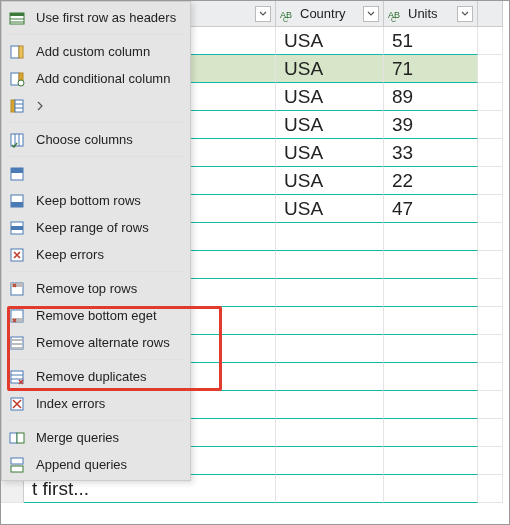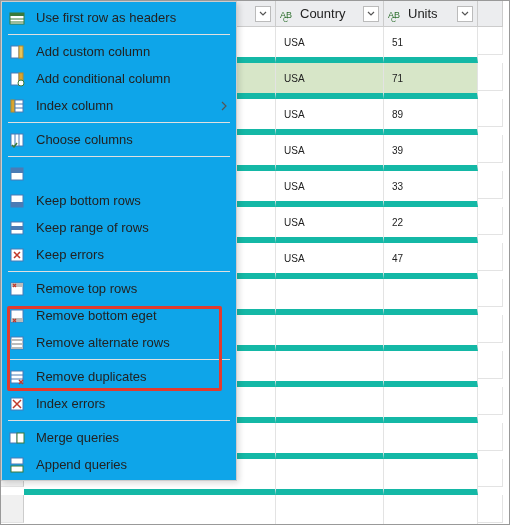--- a/index.html
+++ b/index.html
@@ -38,45 +38,45 @@
   .hdr-label { flex: 1; white-space: nowrap; overflow: hidden; }
   .hdr-filter {
     width: 16px; height: 16px;
     display:flex; align-items:center; justify-content:center;
     border: 1px solid #bbb;
     background:#fff;
     flex-shrink:0;
   }
   .cell {
     border-right: 1px solid #e3e3e3;
-    border-bottom: 6px solid #14b8a6;
-    height: 36px;
+    border-bottom: 1px solid #14b8a6;
+    height: 28px;
     padding: 0 8px;
     display:flex;
     align-items:center;
     white-space: nowrap;
     overflow: hidden;
     text-overflow: ellipsis;
-    font-size: 10px;
+    font-size: 19px;
     background:#fff;
   }
   .cell.sel { background:#d7e6c8; }
   .gut {
     border-right: 1px solid #ccc;
     border-bottom: 1px solid #e3e3e3;
     background:#f0f0f0;
     height: 28px;
   }
   .gut.sel { background:#d7e6c8; }
   .tail { border-right:1px solid #e3e3e3; border-bottom:1px solid #e3e3e3; height:28px; background:#fff;}
   .menu {
     position: absolute;
     top: 0; left: 0;
-    width: 236px;
-    background: #0ea5e9;
+    width: 190px;
+    background: #e5e5e5;
     border: 1px solid #ccc;
     box-shadow: 2px 2px 6px rgba(0,0,0,0.15);
     padding: 2px 0;
     z-index: 10;
   }
   .mi {
     display:flex;
     align-items:center;
     height: 27px;
     padding: 0 8px 0 6px;
@@ -273,21 +273,20 @@
   </div>
   <div class="mi">
     <span class="mi-icon">
         <svg width="16" height="16" viewBox="0 0 16 16">
           <rect x="2" y="2" width="4" height="12" fill="#d9a52e" stroke="#b58a2a"></rect>
           <rect x="6" y="2" width="8" height="12" fill="#fff" stroke="#4a7bb5"></rect>
           <line x1="6" y1="6" x2="14" y2="6" stroke="#4a7bb5"></line>
           <line x1="6" y1="10" x2="14" y2="10" stroke="#4a7bb5"></line>
         </svg>
       </span>
-    <span class="mi-label">Index column</span>
     <span class="chev">
         <svg width="8" height="10" viewBox="0 0 8 10">
           <path d="M2 1 L6 5 L2 9" stroke="#555" fill="none" stroke-width="1.2"></path>
         </svg>
       </span>
   </div>
   <div class="sep"></div>
   <div class="mi">
     <span class="mi-icon">
         <svg width="16" height="16" viewBox="0 0 16 16">

